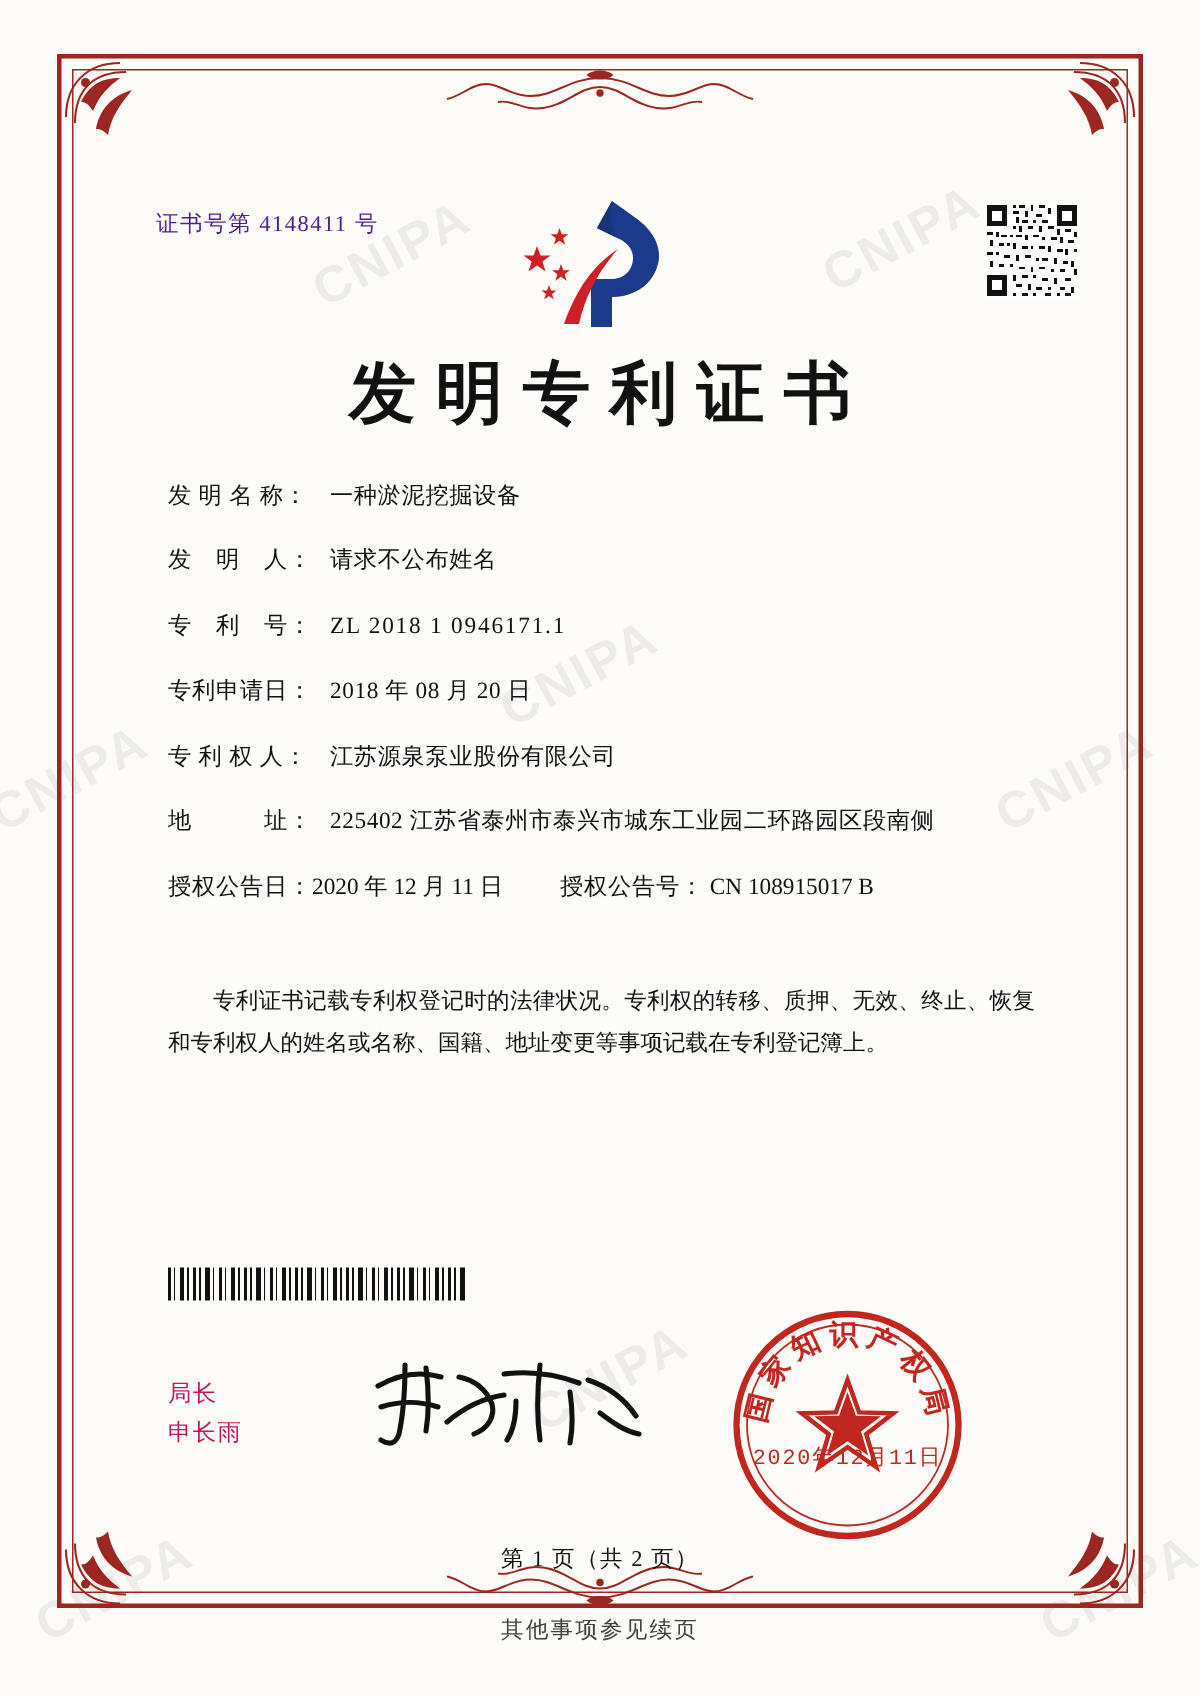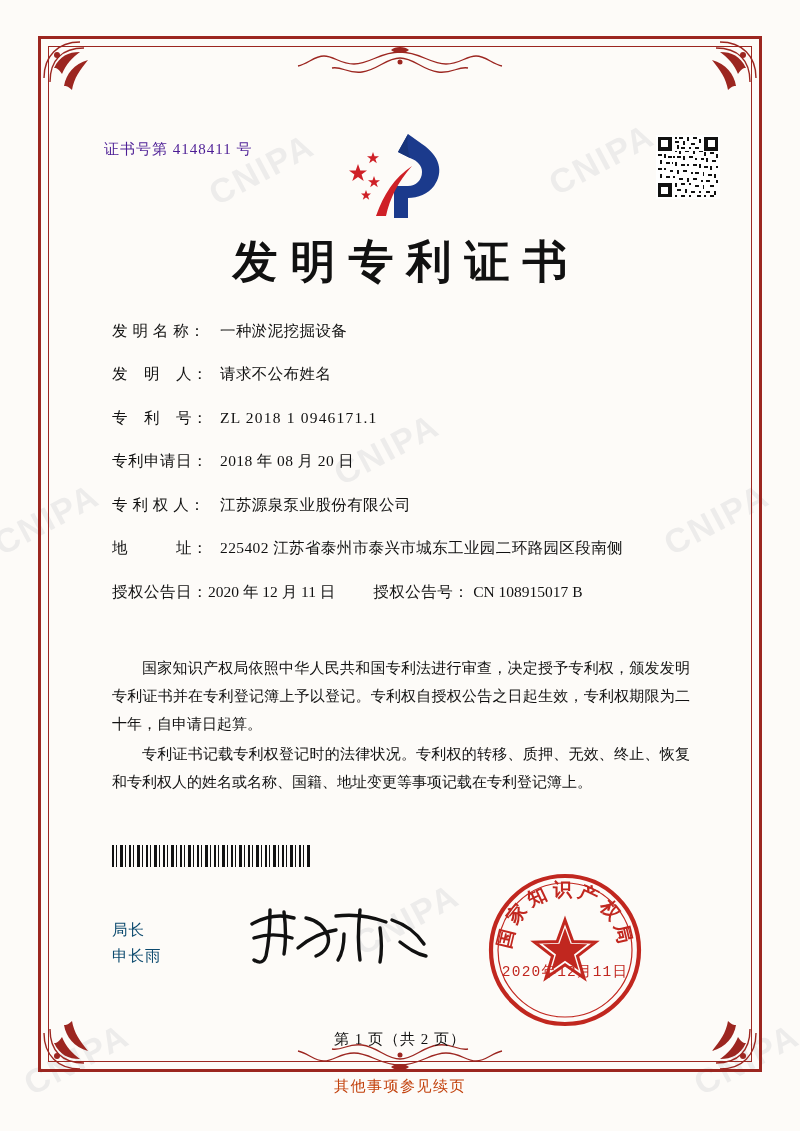--- a/index.html
+++ b/index.html
@@ -201,21 +201,21 @@
         #111 13px, #111 14px, transparent 14px, transparent 17px);
   }
 
   
   .sig-label {
     position: absolute;
     left: 112px;
     top: 917px;
     font-size: 15.5px;
     line-height: 26px;
-    color: #0c4a6e;
+    color: #be185d;
     letter-spacing: 1px;
   }
   .signature {
     position: absolute;
     left: 240px;
     top: 898px;
     width: 200px;
     height: 74px;
     color: #111;
   }
@@ -251,21 +251,21 @@
     font-size: 15px;
     color: #111;
     letter-spacing: 1px;
   }
   .footnote {
     position: absolute;
     left: 0; right: 0;
     top: 1077px;
     text-align: center;
     font-size: 15px;
-    color: #c2410c;
+    color: #404040;
     letter-spacing: 1.5px;
   }
 </style>
 </head>
 <body>
 
 <div class="page">
 
   <div class="watermark wm1">CNIPA</div>
   <div class="watermark wm2">CNIPA</div>
@@ -480,21 +480,20 @@
       <span class="lab2">授权公告日：</span>
       <span>2020 年 12 月 11 日</span>
       <span class="seg2">
         <span class="lab2">授权公告号：</span>
         <span>CN 108915017 B</span>
       </span>
     </div>
   </div>
 
   <div class="paras">
-    <p>国家知识产权局依照中华人民共和国专利法进行审查，决定授予专利权，颁发发明专利证书并在专利登记簿上予以登记。专利权自授权公告之日起生效，专利权期限为二十年，自申请日起算。</p>
     <p>专利证书记载专利权登记时的法律状况。专利权的转移、质押、无效、终止、恢复和专利权人的姓名或名称、国籍、地址变更等事项记载在专利登记簿上。</p>
   </div>
 
   <div class="barcode"></div>
 
   <div class="sig-label">
     <div>局长</div>
     <div>申长雨</div>
   </div>
 

